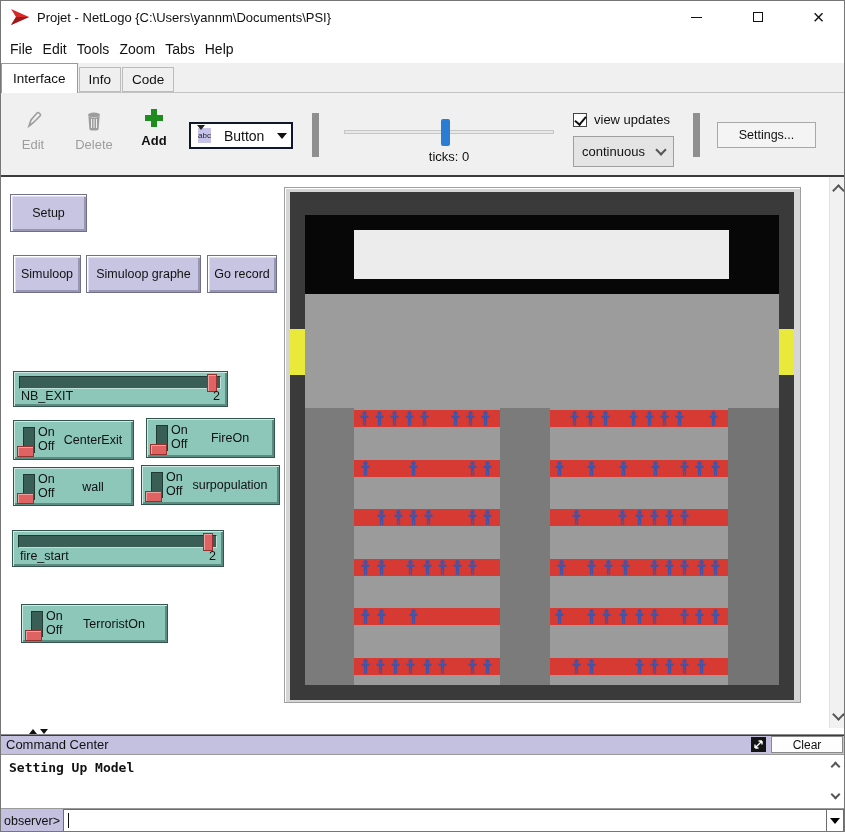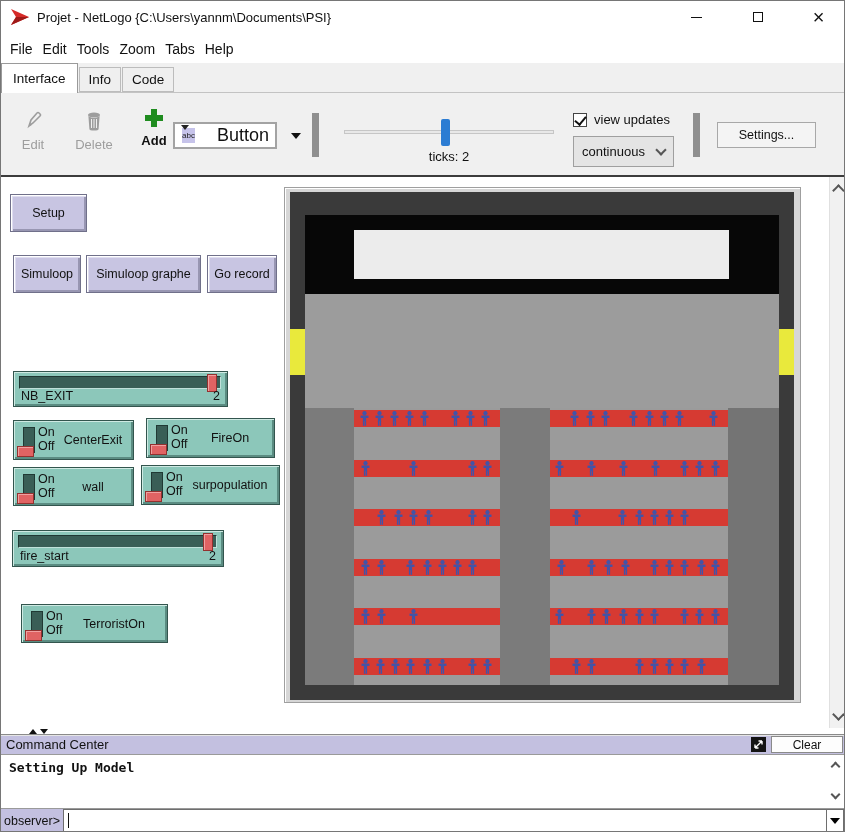--- a/index.html
+++ b/index.html
@@ -1,17 +1,17 @@
 <!DOCTYPE html>
 <html><head>
 <meta charset="utf-8">
 <style>
   *{margin:0;padding:0;box-sizing:border-box}
   html,body{background:#9a9a9a}
-  #window{position:relative;width:845px;height:832px;background:#e5e5e5;border:1px solid #767676;
+  #window{position:relative;width:845px;height:832px;background:#0c4a6e;border:1px solid #767676;
     overflow:hidden;font-family:"Liberation Sans",sans-serif;color:#111}
 
   
   #titlebar{position:absolute;left:0;top:0;width:100%;height:33px;background:#fff}
   #app-icon{position:absolute;left:8px;top:5px;width:22px;height:22px}
   #window-title{position:absolute;left:36px;top:0;height:33px;line-height:33px;font-size:13px;white-space:nowrap}
   .win-btn{position:absolute;top:0;width:47px;height:32px;display:flex;align-items:center;justify-content:center;cursor:default}
   #btn-min{left:672px}#btn-max{left:733px}#btn-close{left:794px}
   #btn-min i{display:block;width:11px;height:1px;background:#111}
   #btn-max i{display:block;width:10px;height:10px;border:1px solid #111}
@@ -27,24 +27,24 @@
   .tab.active{height:30px;background:#fff;border:1px solid #9a9a9a;border-bottom:none;margin-bottom:-1px;padding:0 11px;z-index:2}
 
   
   #toolbar{position:absolute;left:0;top:92px;width:100%;height:84px;background:#f0f0f0;border-bottom:2px solid #3c3c3c}
   .tool-btn{position:absolute;display:flex;flex-direction:column;align-items:center;gap:5px}
   .tool-btn .lbl{font-size:13px;color:#9d9d9d}
   #tool-edit{left:10px;top:18px;width:44px}
   #tool-delete{left:66px;top:18px;width:54px}
   #tool-add{left:131px;top:15px;width:44px}
   #tool-add .lbl{color:#111;font-weight:bold}
-  #widget-dropdown{position:absolute;left:172px;top:29px;width:104px;height:27px;background:#fff;border:2px solid #a3a3a3;display:flex;align-items:center;padding:0 7px;gap:22px}
+  #widget-dropdown{position:absolute;left:188px;top:29px;width:104px;height:27px;background:#fff;border:2px solid #0f172a;display:flex;align-items:center;padding:0 7px;gap:13px}
   .abc-icon{position:relative;width:18px;height:15px;background:#c6c3ea;font-size:8px;display:flex;align-items:center;justify-content:center;color:#222}
   .abc-icon::before{content:'';position:absolute;left:-1px;top:-3px;border-left:4px solid transparent;border-right:4px solid transparent;border-top:5px solid #222}
-  #widget-dropdown .val{font-size:18px}
+  #widget-dropdown .val{font-size:14px}
   .tri-down{width:0;height:0;border-left:5px solid transparent;border-right:5px solid transparent;border-top:6px solid #111;margin-left:auto}
   .toolbar-sep{position:absolute;top:20px;width:7px;height:44px;background:#8f8f8f}
   #sep1{left:311px}#sep2{left:692px}
   #speed-label{position:absolute;left:343px;top:9px;width:210px;text-align:center;font-size:12.5px}
   #speed-groove{position:absolute;left:343px;top:37px;width:210px;height:4px;background:#e8e8e8;border:1px solid #c6c6c6}
   #speed-thumb{position:absolute;top:-12px;width:9px;height:27px;background:#2b7cd3;border-radius:2px}
   #ticks-label{position:absolute;left:343px;top:56px;width:210px;text-align:center;font-size:13px}
   #view-updates{position:absolute;left:572px;top:19px;display:flex;gap:7px;align-items:center;font-size:13px}
   .checkbox{width:14px;height:14px;border:1px solid #444;background:#fff;position:relative}
   .checkbox.checked::after{content:'';position:absolute;left:3px;top:0;width:5px;height:9px;border-right:2px solid #111;border-bottom:2px solid #111;transform:rotate(40deg)}
@@ -199,21 +199,21 @@
       <span class="abc-icon">abc</span>
       <span class="val">Button</span>
       <span class="tri-down"></span>
     </div>
 
     <div class="toolbar-sep" id="sep1"></div>
 
     <div id="speed-groove">
       <div id="speed-thumb" style="left: calc(48% - 4px);"></div>
     </div>
-    <div id="ticks-label">ticks: 2</div>
+    <div id="ticks-label">ticks: 0</div>
 
     <div id="view-updates">
       <span class="checkbox checked"></span>
       <span>view updates</span>
     </div>
     <div id="update-mode">
       <span>continuous</span>
       <span class="chev-sm"></span>
     </div>
 

